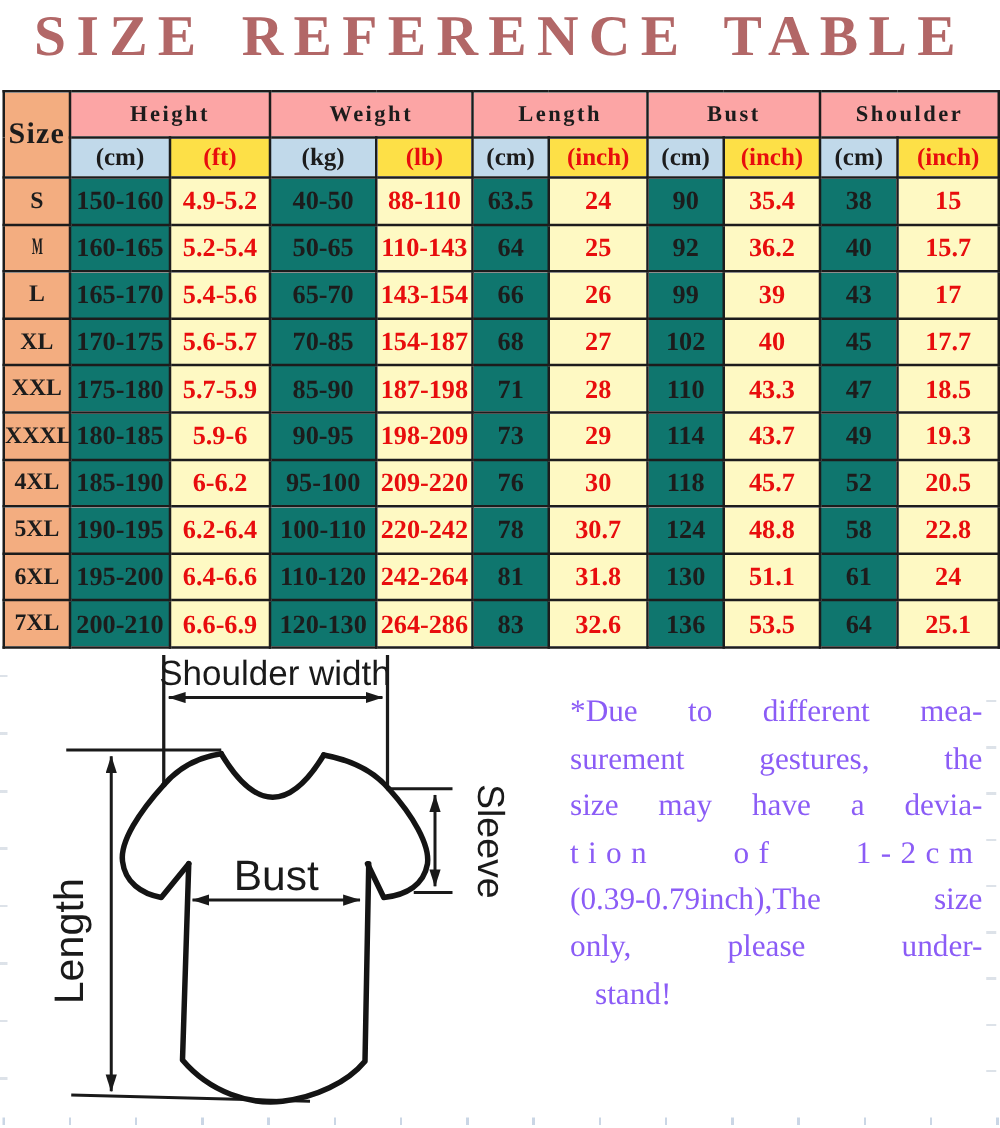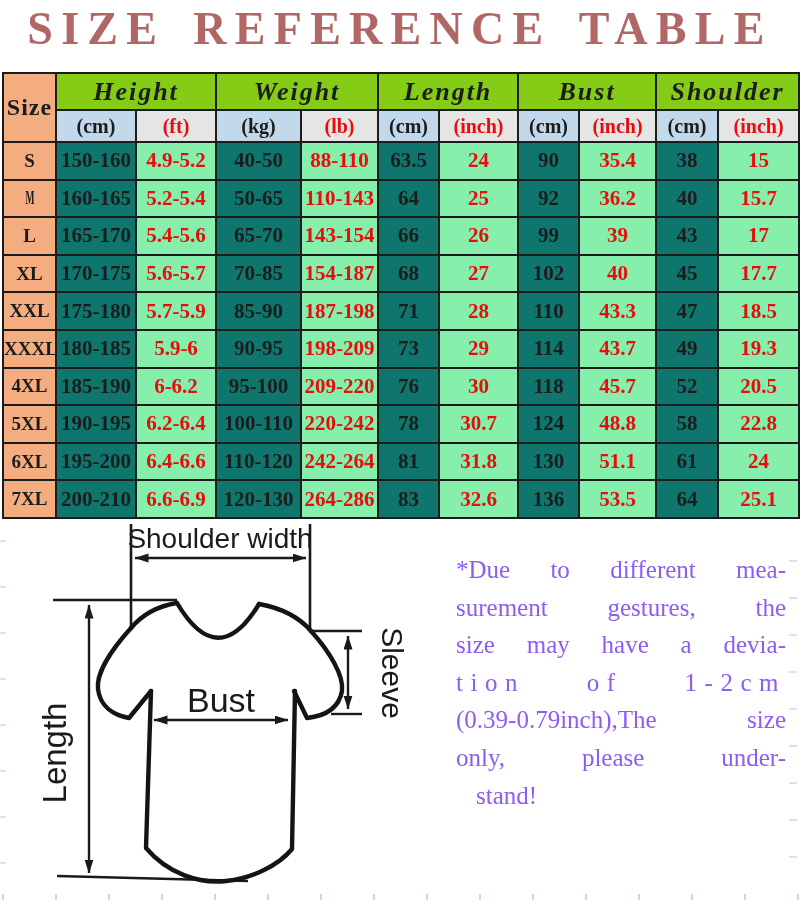--- a/index.html
+++ b/index.html
@@ -13,27 +13,27 @@
          color:#b26767;white-space:nowrap;}
 
   
   .size-table{position:absolute;left:2px;top:72px;width:796px;height:447px;
       border-collapse:collapse;table-layout:fixed;
       font-family:"Liberation Serif","DejaVu Serif",serif;font-weight:bold;}
   .size-table th,.size-table td{border:2px solid #1c1c1c;text-align:center;
       vertical-align:middle;padding:0;overflow:hidden;color:#1c1c1c;}
   tr.h1{height:37px;}
   tr.h2{height:32px;}
-  .hd{background:#84cc16;font-size:26px;letter-spacing:2px;font-style:italic;}
+  .hd{background:#fca5a5;font-size:18px;letter-spacing:2px;}
   .corner{background:#f3ad80;font-size:24px;letter-spacing:1px;}
   .u-cm{background:#c1d9ea;font-size:20px;}
-  .u-alt{background:#e5e5e5;font-size:20px;color:#e80d0d !important;}
+  .u-alt{background:#fde047;font-size:20px;color:#e80d0d !important;}
   .c-size{background:#f3ad80;font-size:19px;}
   .v-cm{background:#0f766e;font-size:21px;}
-  .v-alt{background:#86efac;font-size:21px;color:#e80d0d !important;}
+  .v-alt{background:#fef9c3;font-size:21px;color:#e80d0d !important;}
   tbody[data-name="size-table-body"] tr:nth-child(2) .sz{
       display:inline-block;transform:scaleX(0.5);font-weight:900;}
 
   
   .diagram{position:absolute;left:0;top:517px;}
   .diagram text{font-family:"Liberation Sans",sans-serif;fill:#1a1a1a;}
 
   
   .note{position:absolute;left:456px;top:551px;width:330px;
         font-family:Liberation Serif, serif;font-size:25px;

